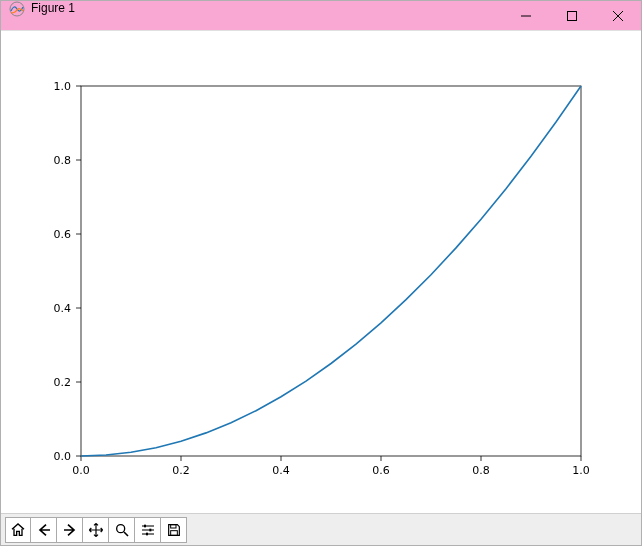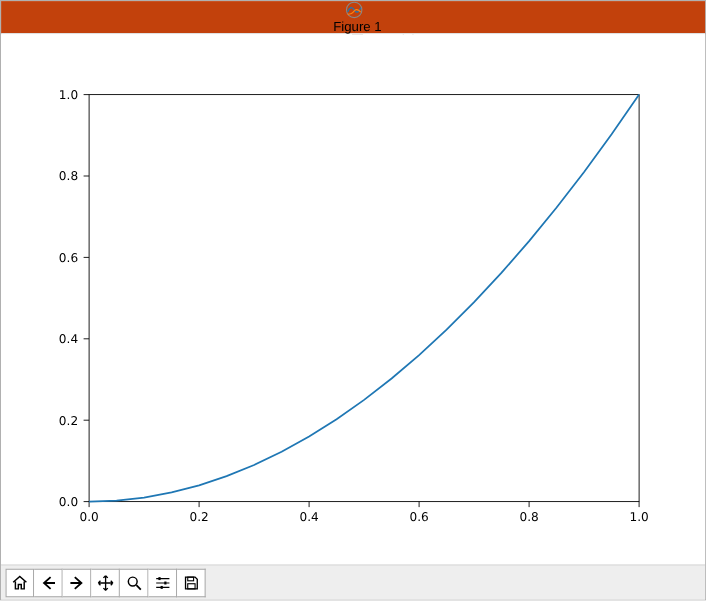--- a/index.html
+++ b/index.html
@@ -14,26 +14,25 @@
     .window {
       width: 642px;
       height: 546px;
       background: #ffffff;
       border: 1px solid #b0b0b0;
       display: flex;
       flex-direction: column;
     }
     .titlebar {
       height: 30px;
-      background: #c2410c;
-      display: flex;
-      align-items: center;
+      background: #f9a8d4;
+      display: flex;
+      align-items: flex-start;
       padding: 0 0 0 8px;
       border-bottom: 1px solid #e0e0e0;
-      flex-direction: column;
     }
     .app-icon {
       width: 16px;
       height: 16px;
       margin-right: 6px;
       display: inline-flex;
       align-items: center;
       justify-content: center;
     }
     .title-text {

